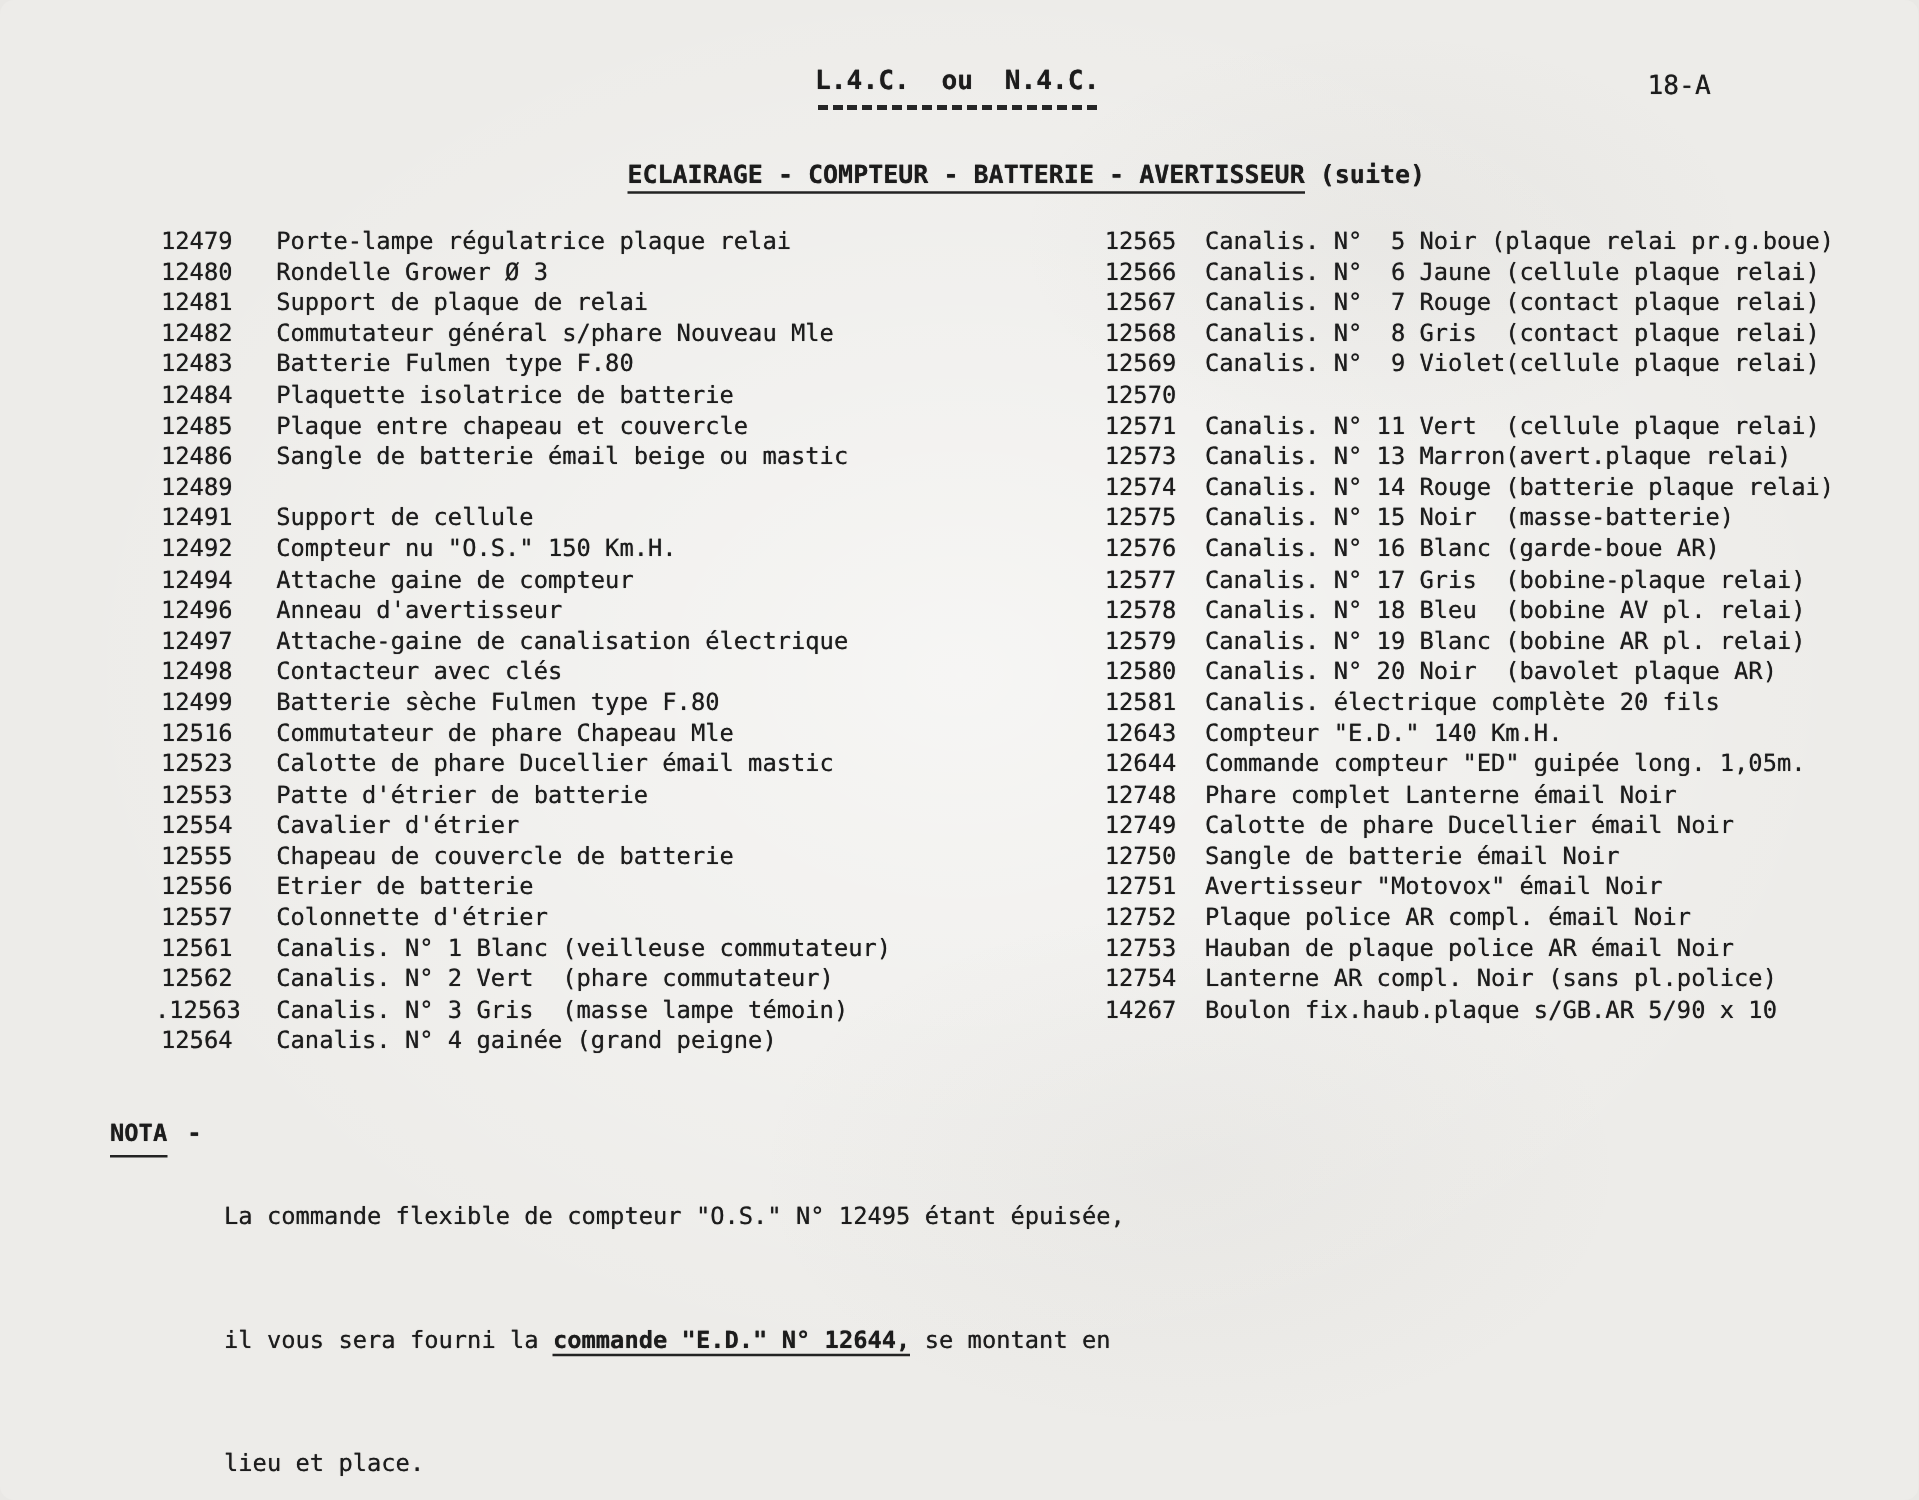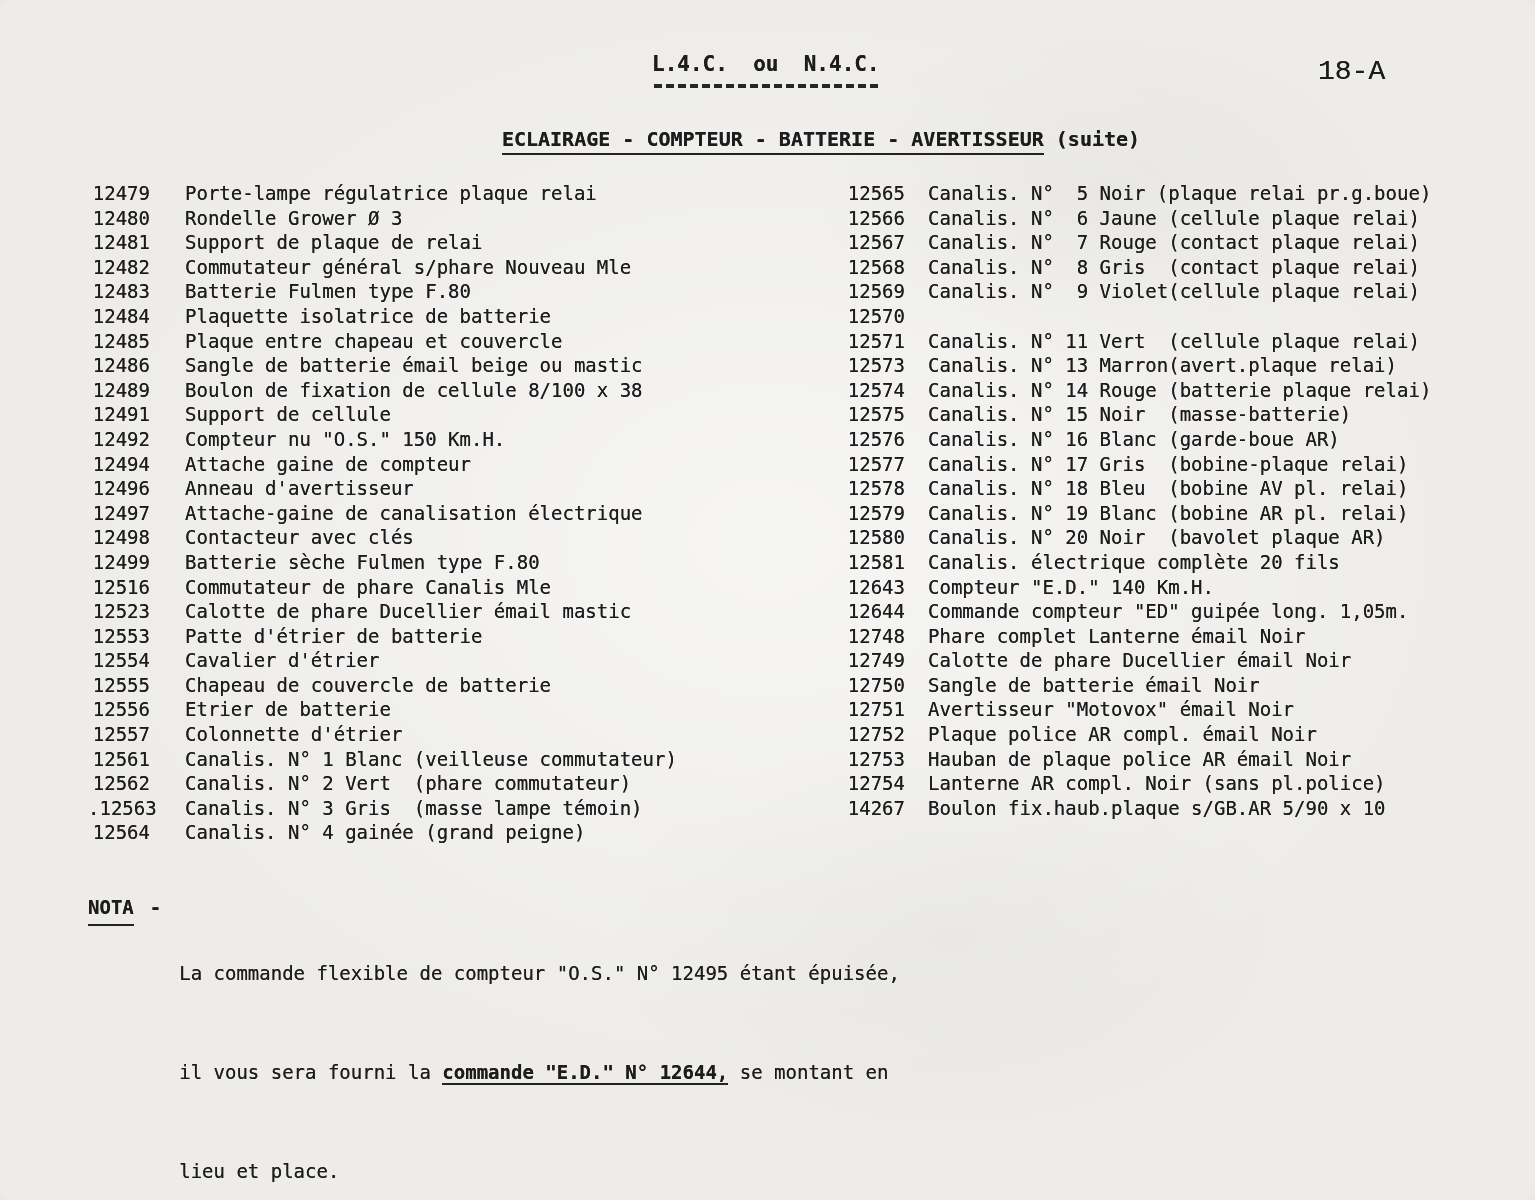--- a/index.html
+++ b/index.html
@@ -24,36 +24,35 @@
   .model-header{
     position:absolute;top:52px;left:652px;
     font-size:21px;font-weight:bold;white-space:pre;
   }
   .model-underline{
     position:absolute;top:84px;left:654px;width:226px;height:4px;
     background:repeating-linear-gradient(90deg,#262626 0 8px,transparent 8px 12px);
   }
   .page-number{
     position:absolute;top:56px;left:1318px;
-    font-size:28px;
-    font-family:Liberation Mono, monospace;
+    font-size:21px;
   }
   .section-title{
     position:absolute;top:127px;left:0;width:1630px;
     text-align:center;font-size:20px;font-weight:bold;white-space:pre;
   }
   .section-title .underlined{
     border-bottom:2px solid #232323;padding-bottom:2px;margin-left:12px;
   }
 
   
   .col{position:absolute;top:181px;}
   #left-col{left:88px;}
   #right-col{left:843px;}
-  .row{display:flex;height:24.6px;line-height:24.6px;font-size:19px;}
+  .row{display:flex;height:24.6px;line-height:24.6px;font-size:19px;margin-left:36px;}
   .num{flex:none;width:62px;text-align:right;white-space:pre;}
   .desc{white-space:pre;}
   #left-col .desc{margin-left:35px;}
   #right-col .desc{margin-left:23px;}
 
   
   .nota{
     position:absolute;top:891px;left:88px;
     display:flex;align-items:flex-start;
     font-size:19px;line-height:33px;white-space:pre;
@@ -116,21 +115,20 @@
     <span class="desc">Plaque entre chapeau et couvercle</span>
   </div>
 
   <div class="row">
     <span class="num">12486</span>
     <span class="desc">Sangle de batterie émail beige ou mastic</span>
   </div>
 
   <div class="row">
     <span class="num">12489</span>
-    <span class="desc">Boulon de fixation de cellule 8/100 x 38</span>
   </div>
 
   <div class="row">
     <span class="num">12491</span>
     <span class="desc">Support de cellule</span>
   </div>
 
   <div class="row">
     <span class="num">12492</span>
     <span class="desc">Compteur nu "O.S." 150 Km.H.</span>
@@ -156,21 +154,21 @@
     <span class="desc">Contacteur avec clés</span>
   </div>
 
   <div class="row">
     <span class="num">12499</span>
     <span class="desc">Batterie sèche Fulmen type F.80</span>
   </div>
 
   <div class="row">
     <span class="num">12516</span>
-    <span class="desc">Commutateur de phare Canalis Mle</span>
+    <span class="desc">Commutateur de phare Chapeau Mle</span>
   </div>
 
   <div class="row">
     <span class="num">12523</span>
     <span class="desc">Calotte de phare Ducellier émail mastic</span>
   </div>
 
   <div class="row">
     <span class="num">12553</span>
     <span class="desc">Patte d'étrier de batterie</span>

